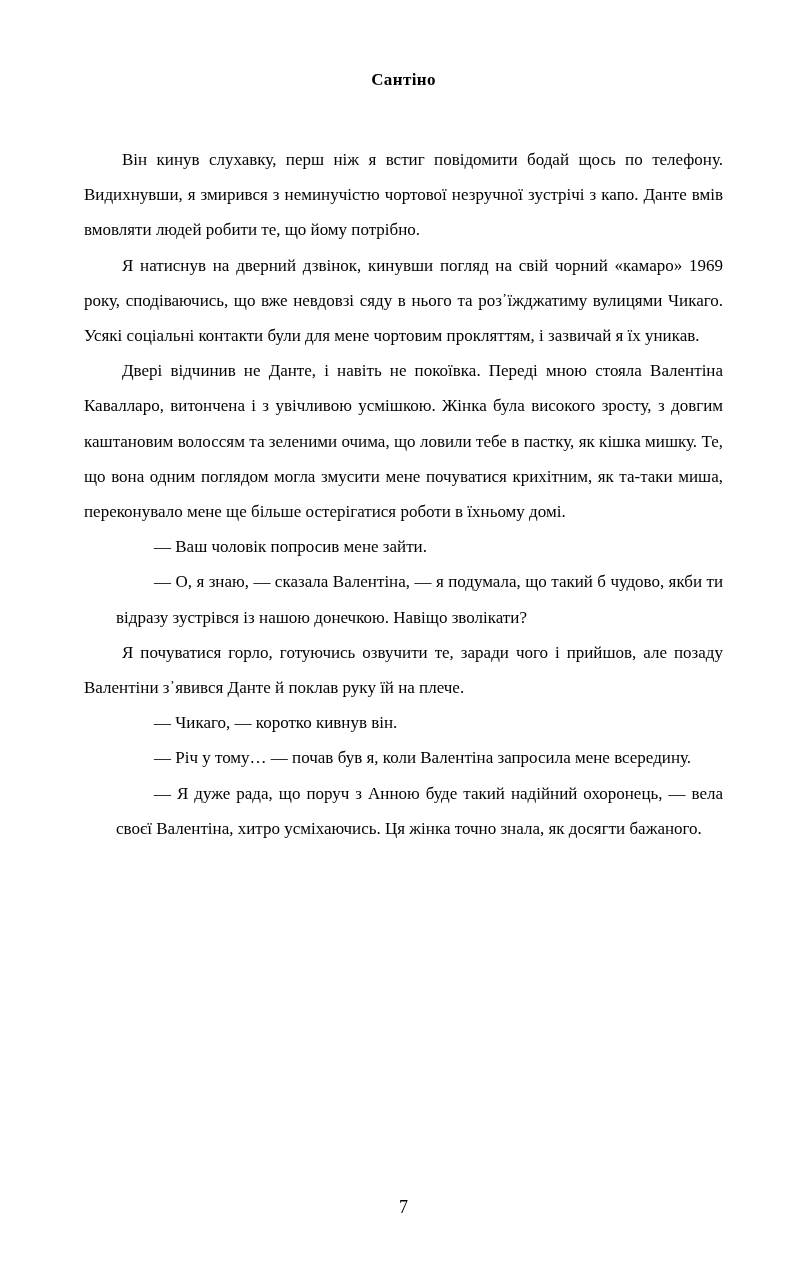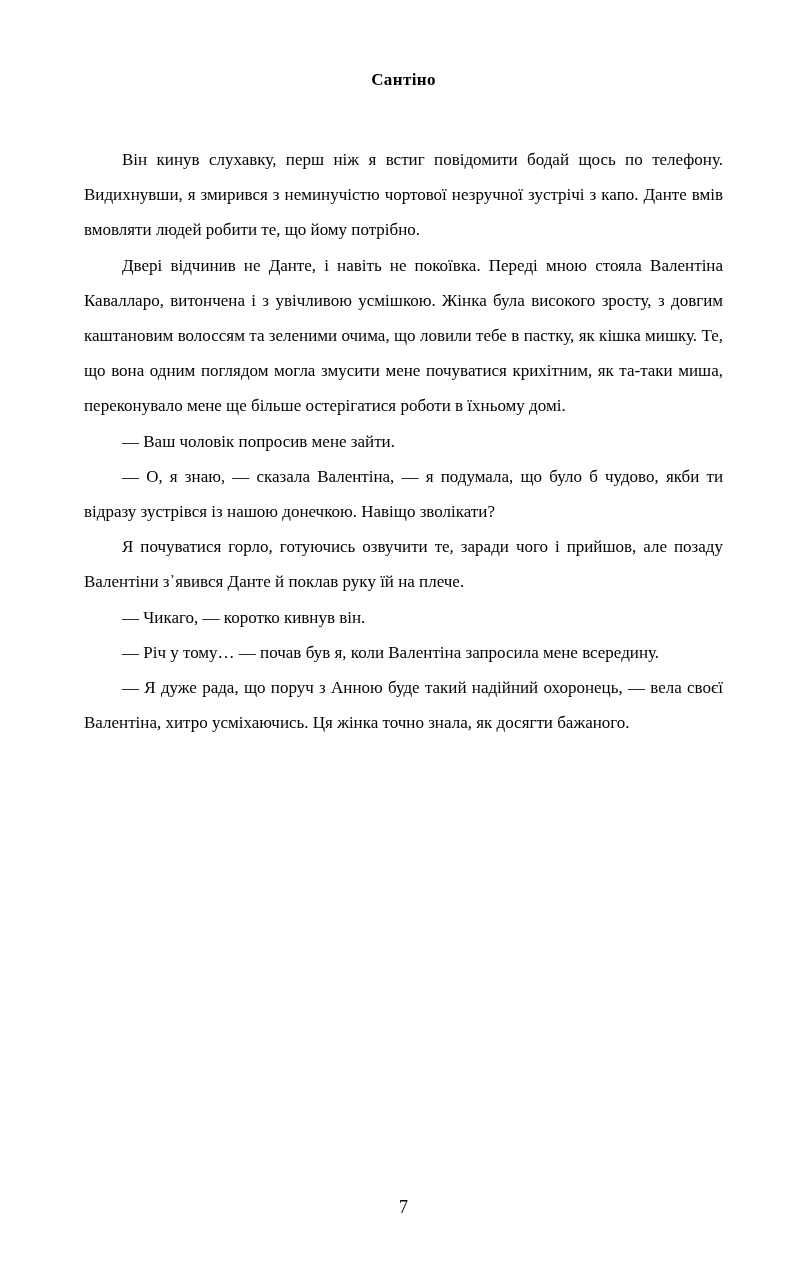--- a/index.html
+++ b/index.html
@@ -34,42 +34,44 @@
     text-align: justify;
     text-justify: inter-word;
     hyphens: manual;
   }
   .body-text p {
     margin: 0;
     text-indent: 38px;
   }
   .body-text p.dialogue {
     text-indent: 38px;
+    margin-left: 32px;
   }
   .folio {
     position: absolute;
     left: 0;
     right: 0;
     bottom: 62px;
     text-align: center;
     font-size: 18px;
   }
 </style>
 </head>
 <body>
 
 <div class="page">
 
   <div class="running-head">Сантіно</div>
 
   <div class="body-text">
     <p>Він кинув слухавку, перш ніж я встиг повідомити бодай щось по телефону. Видихнувши, я змирився з неминучістю чортової незручної зустрічі з капо. Данте вмів вмовляти людей робити те, що йому потрібно.</p>
+    <p>Я натиснув на дверний дзвінок, кинувши погляд на свій чорний «камаро» 1969 року, сподіваючись, що вже невдовзі сяду в нього та роз᾽їжджатиму вулицями Чикаго. Усякі соціальні контакти були для мене чортовим прокляттям, і зазвичай я їх уникав.</p>
     <p>Двері відчинив не Данте, і навіть не покоївка. Переді мною стояла Валентіна Каваллaро, витончена і з увічливою усмішкою. Жінка була високого зросту, з довгим каштановим волоссям та зеленими очима, що ловили тебе в пастку, як кішка мишку. Те, що вона одним поглядом могла змусити мене почуватися крихітним, як та-таки миша, переконувало мене ще більше остерігатися роботи в їхньому домі.</p>
     <p class="dialogue">— Ваш чоловік попросив мене зайти.</p>
-    <p class="dialogue">— О, я знаю, — сказала Валентіна, — я подумала, що було б чудово, якби ти відразу зустрівся із нашою донечкою. Навіщо зволікати?</p>
+    <p class="dialogue">— О, я знаю, — сказала Валентіна, — я подумала, що такий б чудово, якби ти відразу зустрівся із нашою донечкою. Навіщо зволікати?</p>
     <p>Я почуватися горло, готуючись озвучити те, заради чого і прийшов, але позаду Валентіни з᾽явився Данте й поклав руку їй на плече.</p>
     <p class="dialogue">— Чикаго, — коротко кивнув він.</p>
     <p class="dialogue">— Річ у тому… — почав був я, коли Валентіна запросила мене всередину.</p>
     <p class="dialogue">— Я дуже рада, що поруч з Анною буде такий надійний охоронець, — вела своєї Валентіна, хитро усміхаючись. Ця жінка точно знала, як досягти бажаного.</p>
   </div>
 
   <div class="folio">7</div>
 
 </div>
 

